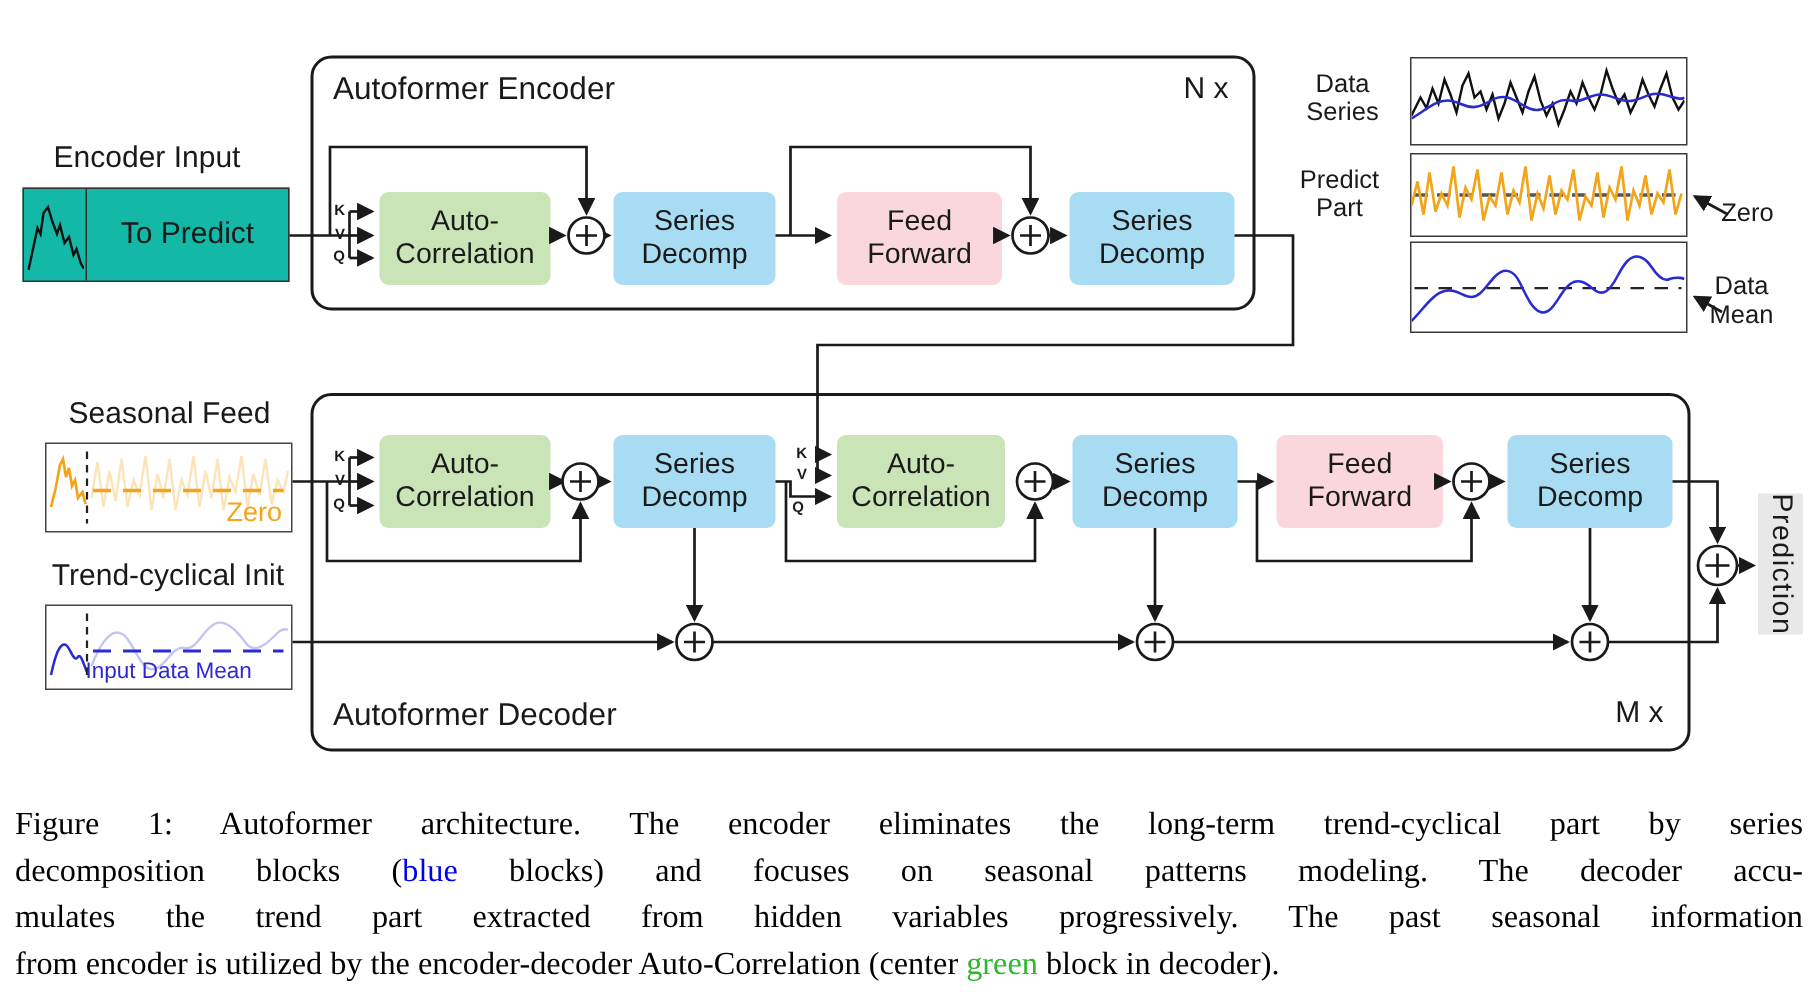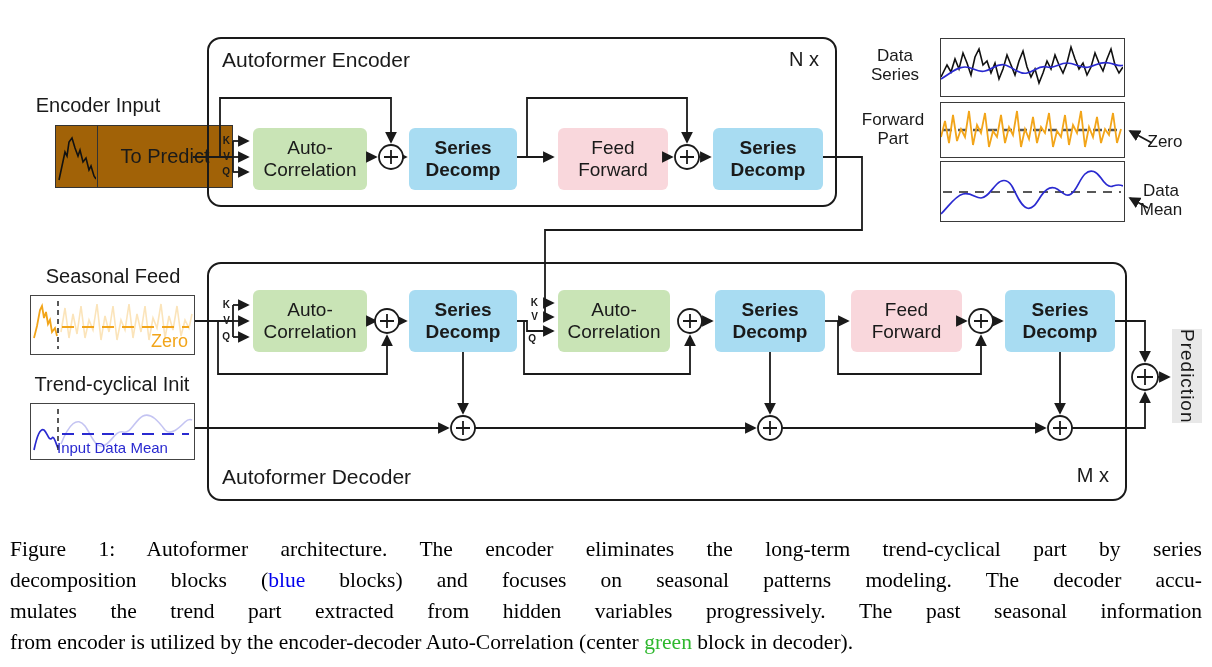--- a/index.html
+++ b/index.html
@@ -7,33 +7,33 @@
         font-family:"Liberation Sans",sans-serif;color:#1a1a1a;}
   .abs{position:absolute;}
   
   .bigbox{position:absolute;border:2.5px solid #1a1a1a;border-radius:14px;background:transparent;}
   .bigbox .title{position:absolute;left:13px;top:9px;font-size:21px;color:#1a1a1a;white-space:nowrap;}
   .bigbox .repeat{position:absolute;top:9px;font-size:20px;color:#1a1a1a;white-space:nowrap;}
   
   .block{position:absolute;border-radius:6px;display:flex;align-items:center;justify-content:center;
          text-align:center;font-size:19px;line-height:22px;color:#1a1a1a;padding:0 16px;box-sizing:border-box;}
   .green{background:var(--green-block);}
-  .blue{background:var(--blue-block);font-weight:bold;}
+  .blue{background:var(--blue-block);}
   .pink{background:var(--pink-block);}
   
   .kvq{position:absolute;width:12px;font-size:10px;font-weight:bold;text-align:right;line-height:13px;}
   
   .panel{position:absolute;border:1.5px solid #3a3a3a;background:#fff;box-sizing:border-box;overflow:hidden;}
   .panel-label{position:absolute;font-size:17px;line-height:19px;text-align:center;color:#1a1a1a;}
   .annot{position:absolute;font-size:17px;line-height:19px;text-align:center;color:#1a1a1a;}
   .init-label{position:absolute;font-size:20px;text-align:center;color:#1a1a1a;}
   .zero-tag{position:absolute;right:6px;bottom:2px;font-size:18px;color:var(--orange-series);}
   .mean-tag{position:absolute;left:26px;bottom:3px;font-size:15px;color:var(--blue-series);}
   .enc-input-label{position:absolute;font-size:20px;text-align:center;color:#1a1a1a;}
-  .enc-input-box{position:absolute;border:1.5px solid #333;background:#a16207;box-sizing:border-box;margin-left:40px;}
+  .enc-input-box{position:absolute;border:1.5px solid #333;background:#14b8a6;box-sizing:border-box;}
   .enc-input-cell{position:absolute;left:0;top:0;width:42px;height:100%;border-right:1.5px solid #333;box-sizing:border-box;}
   .to-predict{position:absolute;left:42px;right:0;top:0;bottom:0;display:flex;align-items:center;
               justify-content:center;font-size:20px;}
   .prediction{position:absolute;background:var(--prediction-bg);display:flex;align-items:center;justify-content:center;
               writing-mode:vertical-rl;font-size:19px;letter-spacing:1px;color:#1a1a1a;}
   
   svg.wires{position:absolute;left:0;top:0;z-index:3;pointer-events:none;}
   .wire{stroke:#1a1a1a;stroke-width:1.8;fill:none;}
   .node{fill:#fff;stroke:#1a1a1a;stroke-width:1.8;}
   
@@ -175,21 +175,21 @@
   <div class="block green" style="left:253px;top:128px;width:114px;height:62px;z-index:2;">Auto-Correlation</div>
   <div class="block blue" style="left:409px;top:128px;width:108px;height:62px;z-index:2;">Series Decomp</div>
   <div class="block pink" style="left:558px;top:128px;width:110px;height:62px;z-index:2;">Feed Forward</div>
   <div class="block blue" style="left:713px;top:128px;width:110px;height:62px;z-index:2;">Series Decomp</div>
 
   <span class="kvq" style="left:218px;top:134px;">K</span>
   <span class="kvq" style="left:218px;top:150px;">V</span>
   <span class="kvq" style="left:218px;top:165px;">Q</span>
 
   <div class="panel-label" style="left:855px;top:46px;width:80px;">Data Series</div>
-  <div class="panel-label" style="left:850px;top:110px;width:86px;">Forward Part</div>
+  <div class="panel-label" style="left:850px;top:110px;width:86px;">Predict Part</div>
 
   <div class="panel" style="left:940px;top:38px;width:185px;height:59px;">
     <svg width="182" height="56">
       <polyline class="s-black" points="0,38 6,26 10,33 14,20 18,30 22,14 26,24 30,36 34,18 38,10 42,26 46,22 50,34 54,24 58,40 62,30 66,16 70,26 74,36 78,22 82,12 86,28 90,38 94,30 98,44 102,34 106,22 110,30 114,16 118,26 122,34 126,24 130,8 134,20 138,30 142,24 146,36 150,28 154,14 158,24 162,32 166,20 170,10 174,26 178,34 182,28"></polyline>
       <path class="s-blue" d="M0,40 C10,34 16,28 24,28 C32,28 36,34 44,32 C52,30 56,24 64,26 C72,28 78,36 86,34 C94,32 98,26 106,28 C114,30 118,24 126,24 C134,24 140,30 148,28 C156,26 160,22 168,24 C176,26 180,28 182,26"></path>
     </svg>
   </div>
 
   <div class="panel" style="left:940px;top:102px;width:185px;height:56px;">
     <svg width="182" height="53">

